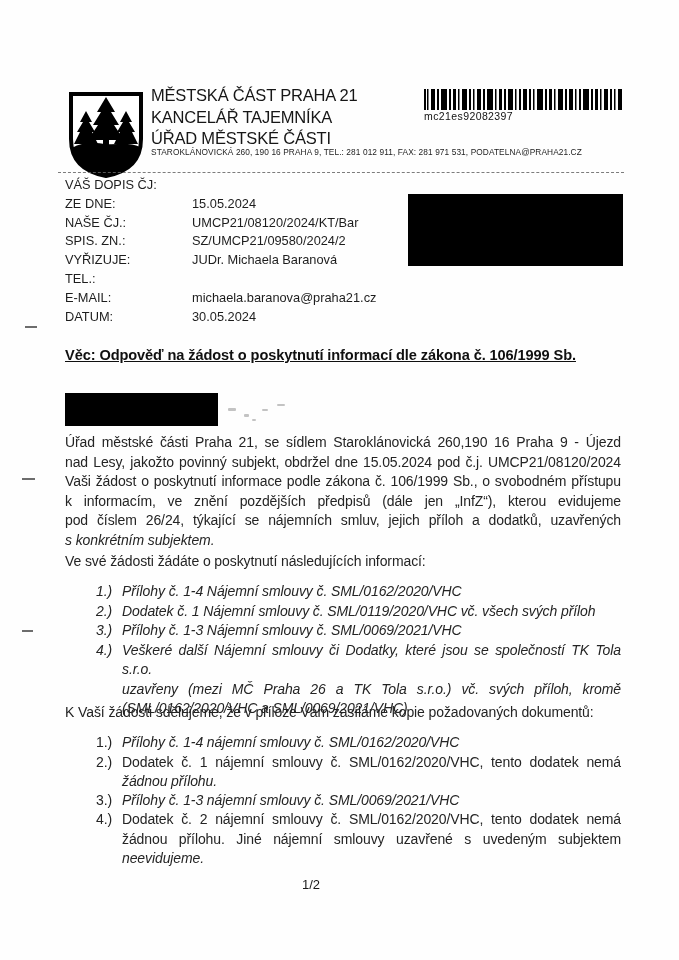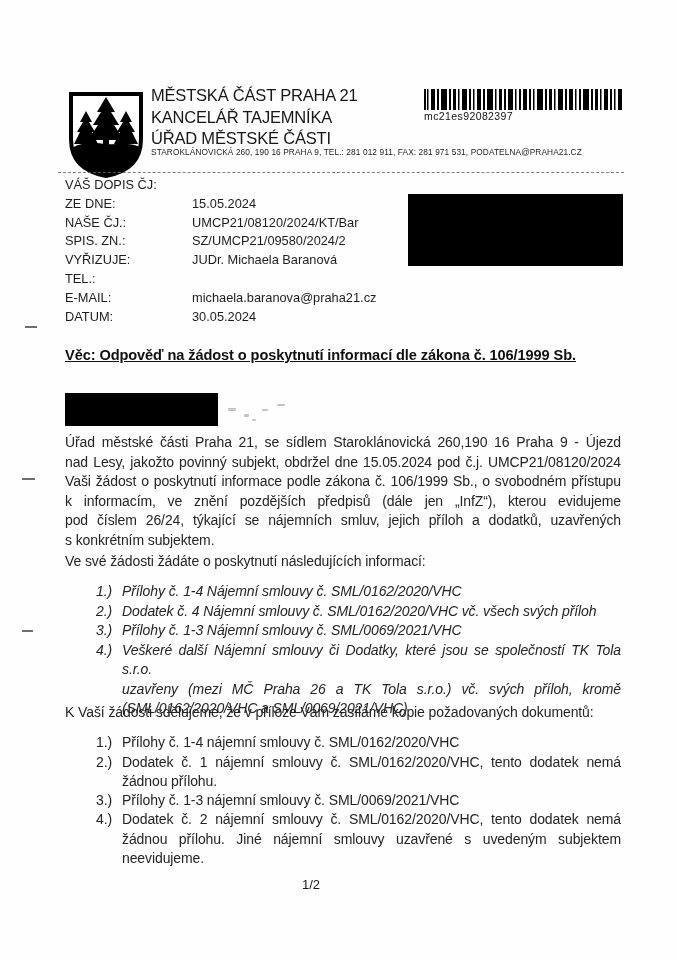--- a/index.html
+++ b/index.html
@@ -30,21 +30,21 @@
   .redaction-2{left:65px;top:393px;width:153px;height:33px;}
 
   .subject{left:65px;top:347px;width:557px;font-size:14.6px;font-weight:bold;
     text-decoration:underline;color:#101010;letter-spacing:-0.1px;}
 
   .smudge{background:#c3c3c3;border-radius:1px;}
 
   .bodytext{font-size:14px;line-height:19.5px;color:#242424;letter-spacing:-0.1px;}
   .para1{left:65px;top:433px;width:556px;}
   .stretch{text-align:justify;text-align-last:justify;}
-  .natural{text-align:left;}
+  .natural{text-align:left;font-style:italic;}
 
   .intro1{left:65px;top:552px;width:556px;}
   .intro2{left:65px;top:703px;width:556px;}
 
   .list{left:96px;width:525px;}
   .list1{top:582px;font-style:italic;}
   .list2{top:733px;}
   .list2 .li-line{line-height:19.2px;}
   .list-item{display:flex;}
   .li-num{flex:0 0 26px;}
@@ -190,21 +190,21 @@
   <div class="abs list list1 bodytext">
     <div class="list-item">
       <span class="li-num">1.)</span>
       <span class="li-text">
         <span class="li-line natural" style="display:block;">Přílohy č. 1-4 Nájemní smlouvy č. SML/0162/2020/VHC</span>
       </span>
     </div>
     <div class="list-item">
       <span class="li-num">2.)</span>
       <span class="li-text">
-        <span class="li-line natural" style="display:block;">Dodatek č. 4 Nájemní smlouvy č. SML/0162/2020/VHC vč. všech svých příloh</span>
+        <span class="li-line natural" style="display:block;">Dodatek č. 1 Nájemní smlouvy č. SML/0119/2020/VHC vč. všech svých příloh</span>
       </span>
     </div>
     <div class="list-item">
       <span class="li-num">3.)</span>
       <span class="li-text">
         <span class="li-line natural" style="display:block;">Přílohy č. 1-3 Nájemní smlouvy č. SML/0069/2021/VHC</span>
       </span>
     </div>
     <div class="list-item">
       <span class="li-num">4.)</span>

